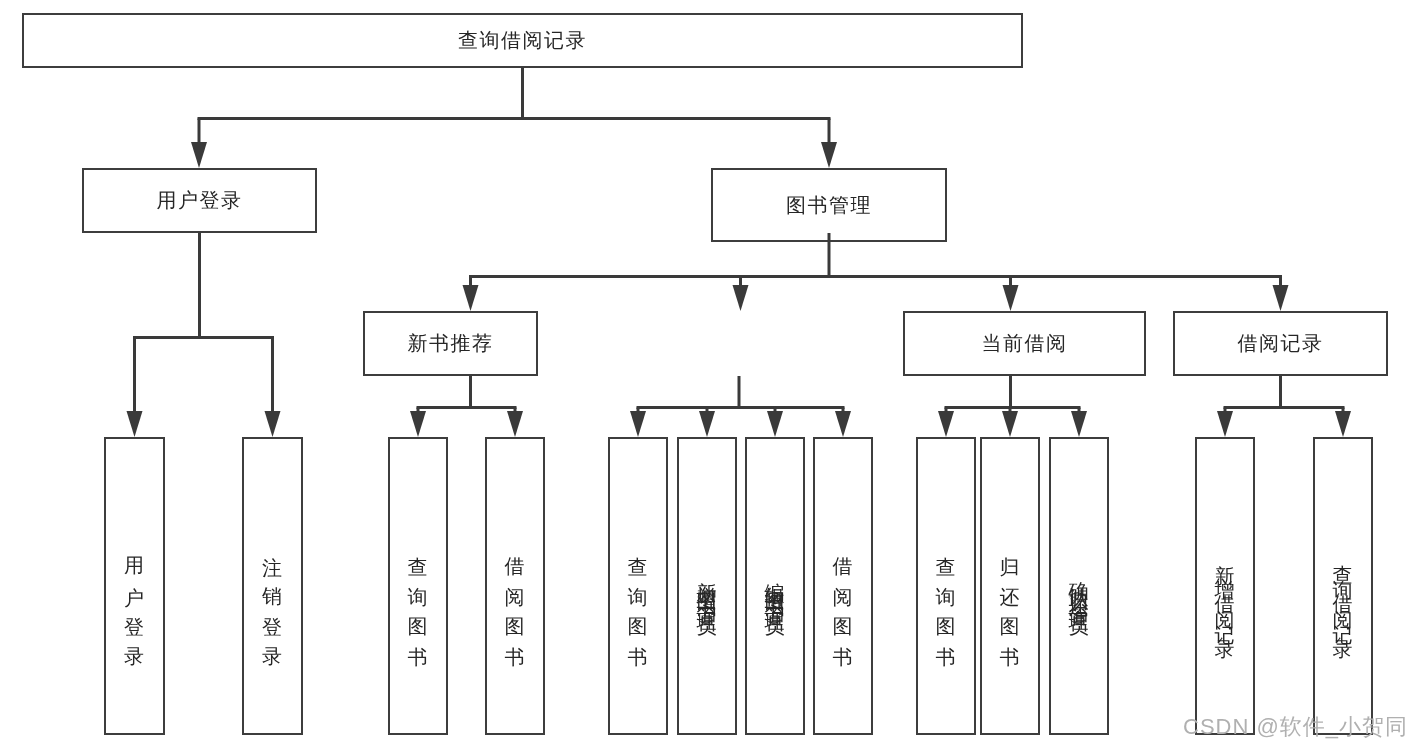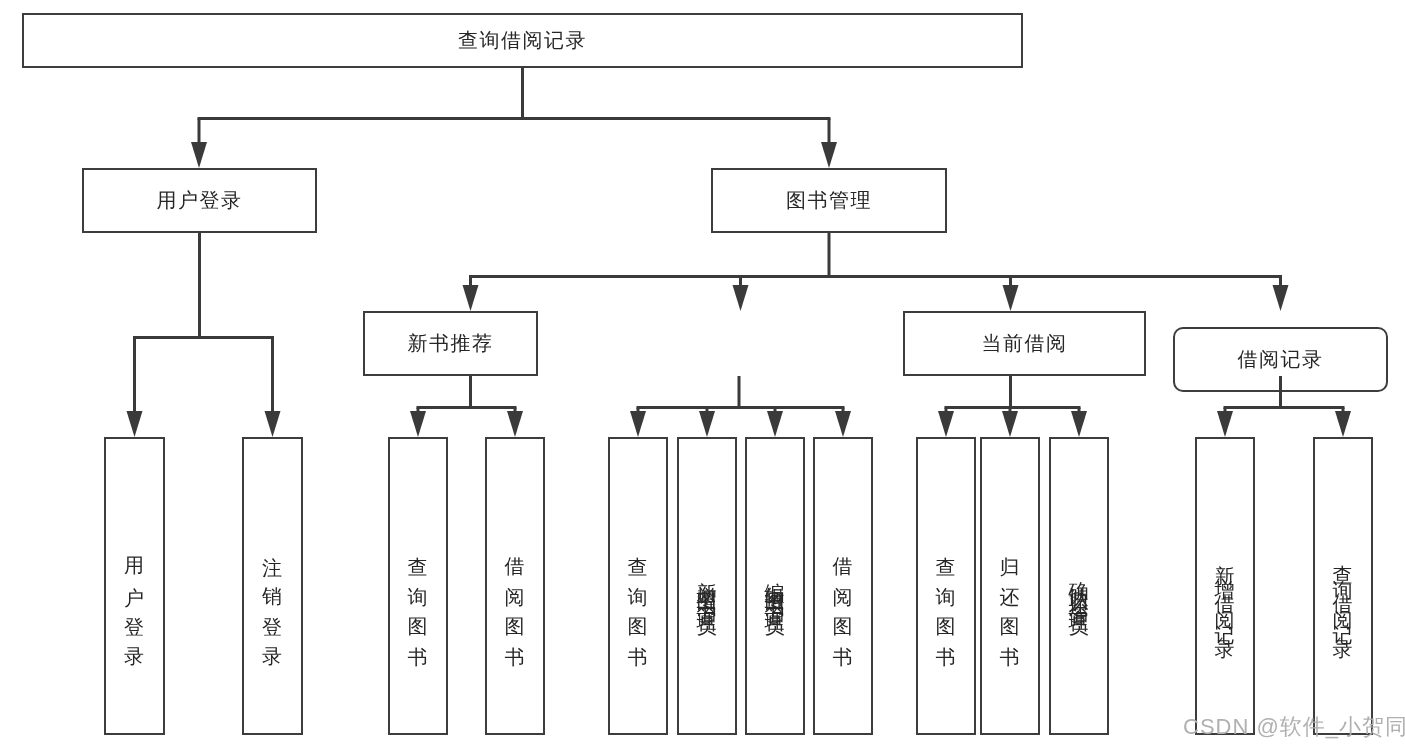--- a/index.html
+++ b/index.html
@@ -31,25 +31,25 @@
   }
 </style>
 </head>
 <body>
 
 <div class="stage">
 
   <div class="box hbox root" style="left:22px;top:13px;width:1001px;height:55px;">查询借阅记录</div>
 
   <div class="box hbox" style="left:82px;top:168px;width:235px;height:65px;">用户登录</div>
-  <div class="box hbox" style="left:711px;top:168px;width:236px;height:65px;">图书管理</div>
+  <div class="box hbox" style="left:711px;top:168px;width:236px;height:74px;">图书管理</div>
 
   <div class="box hbox" style="left:363px;top:311px;width:175px;height:65px;">新书推荐</div>
   <div class="box hbox" style="left:903px;top:311px;width:243px;height:65px;">当前借阅</div>
-  <div class="box hbox" style="left:1173px;top:327px;width:215px;height:65px;border-radius:10px;">借阅记录</div>
+  <div class="box hbox" style="left:1173px;top:311px;width:215px;height:65px;">借阅记录</div>
 
   <div class="box vbox" style="left:104px;top:437px;width:61px;height:298px;">
     <span class="vlabel gap-lg">用户登录</span>
   </div>
   <div class="box vbox" style="left:242px;top:437px;width:61px;height:298px;">
     <span class="vlabel gap-lg">注销登录</span>
   </div>
 
   <div class="box vbox" style="left:388px;top:437px;width:60px;height:298px;">
     <span class="vlabel gap-lg">查询图书</span>

